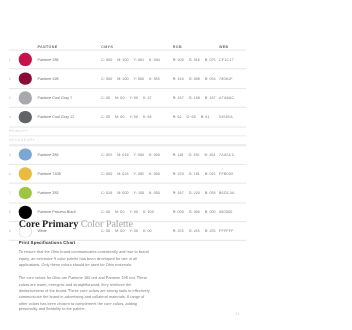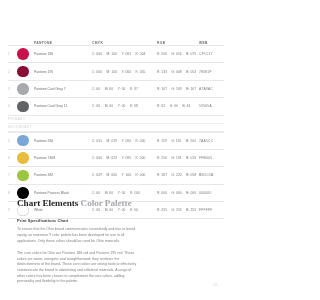--- a/index.html
+++ b/index.html
@@ -116,21 +116,21 @@
   }
 
   .title {
     font-family: "Liberation Serif", serif;
     font-size: 9.2px;
     line-height: 1.1;
     letter-spacing: -0.05px;
     margin: 0 0 11px 0;
   }
   .title .strong { font-weight: bold; color: #231f20; }
-  .title .light  { font-weight: bold; color: #a7a9ac; }
+  .title .light  { font-weight: normal; color: #a7a9ac; }
 
   .subhead {
     font-size: 4px;
     font-weight: bold;
     color: #3b3b3d;
     letter-spacing: 0.1px;
     margin: 0 0 3.5px 0;
     line-height: 1.2;
   }
 
@@ -344,21 +344,21 @@
             <span>G: 255</span>
             <span>B: 255</span>
           </div>
           <div class="col-web hex">FFFFFF</div>
         </div>
       </div>
   </div>
 
   <div class="content">
     <h1 class="title">
-      <span class="strong">Chart Elements</span>
+      <span class="strong">Core Primary</span>
       <span class="light">Color Palette</span>
     </h1>
     <h2 class="subhead">Print Specifications Chart</h2>
     <p class="para">To ensure that the Ohio brand communicates consistently and true to brand equity, an extensive 9 color palette has been developed for use in all applications. Only these colors should be used for Ohio materials.</p>
     <p class="para">The core colors for Ohio are Pantone 186 red and Pantone 195 red. These colors are warm, energetic and straightforward; they reinforce the distinctiveness of the brand. These core colors are strong tools to effectively communicate the brand in advertising and collateral materials. A range of other colors has been chosen to complement the core colors, adding personality and flexibility to the palette.</p>
   </div>
 
   <div class="folio">21</div>
 </div>
 

